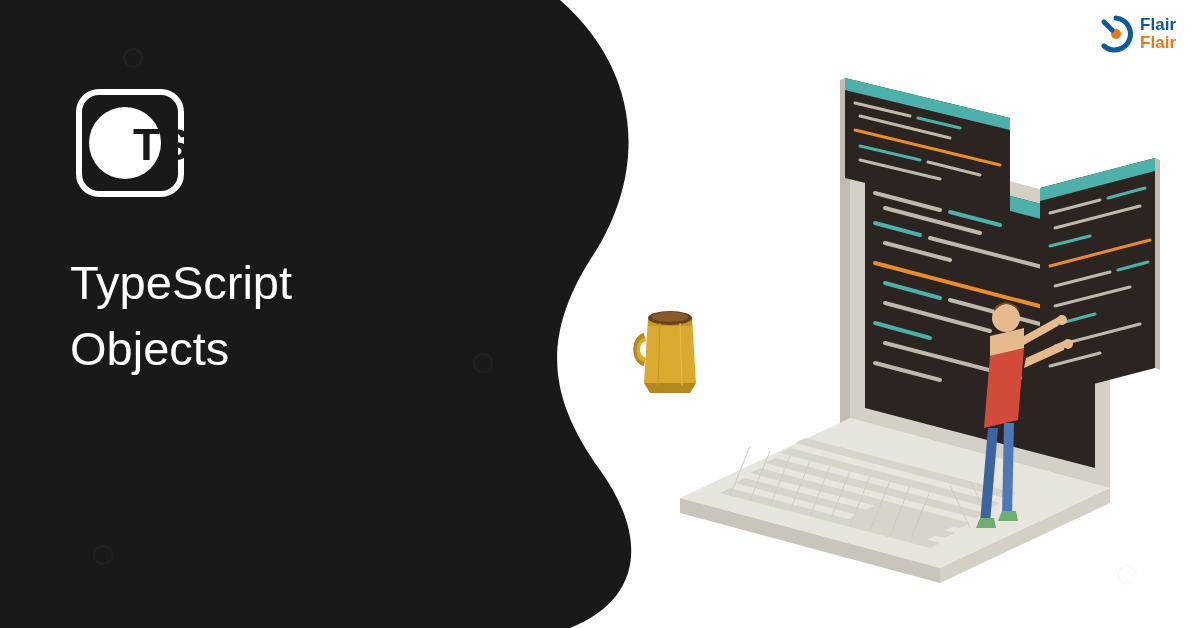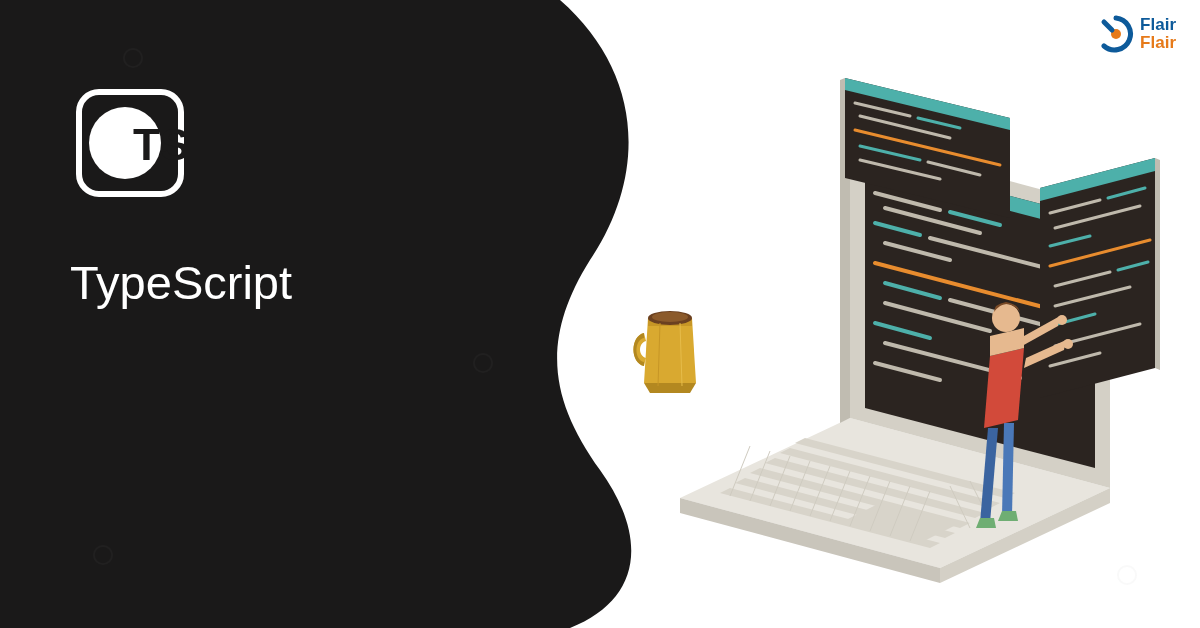--- a/index.html
+++ b/index.html
@@ -86,20 +86,21 @@
 </svg>
 
 <svg class="ts-icon" viewBox="0 0 110 110">
   <rect x="4" y="4" width="102" height="102" rx="20" ry="20" fill="none" stroke="#fff" stroke-width="6"></rect>
   <circle cx="50" cy="55" r="36" fill="#fff"></circle>
   <text x="58" y="72" font-family="Arial" font-size="44" font-weight="700" fill="#1a1919">TS</text>
 </svg>
 
 <div class="heading">
   <div>TypeScript</div>
+  <div>Objects</div>
 </div>
 
 <div class="brand-logo">
   <svg viewBox="0 0 40 40">
     <path d="M 20 4 A 16 16 0 1 1 8 32" fill="none" stroke="#0d5a9a" stroke-width="5" stroke-linecap="round"></path>
     <circle cx="20" cy="20" r="5" fill="#e67a1a"></circle>
     <path d="M 8 8 L 16 16" stroke="#0d5a9a" stroke-width="5" stroke-linecap="round"></path>
   </svg>
   <div class="brand-text">
     <div class="l1">Flair</div>

